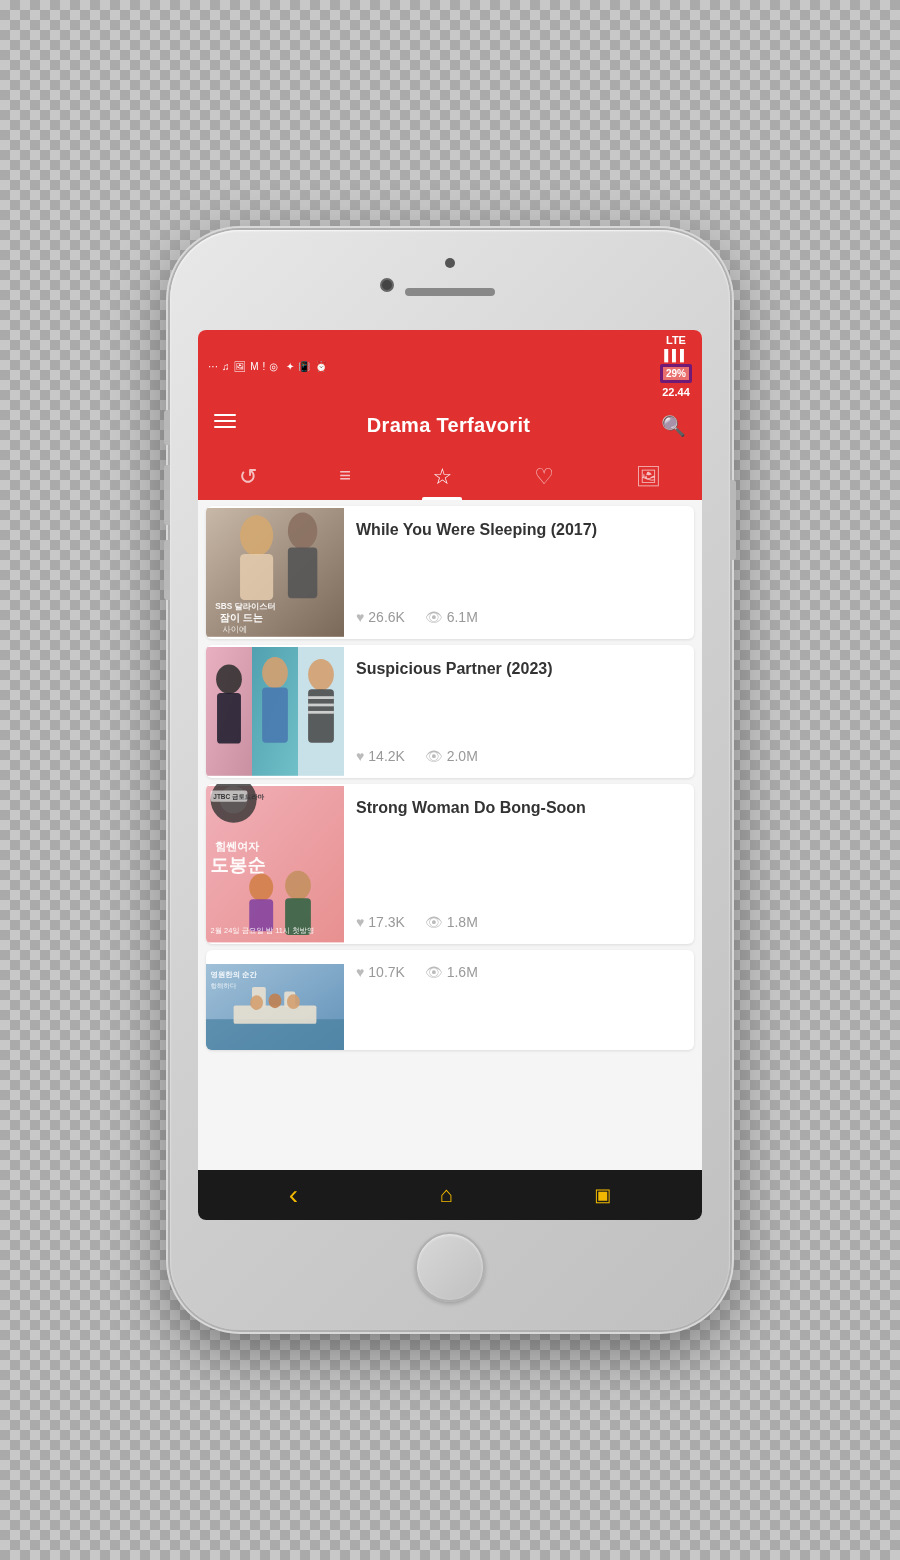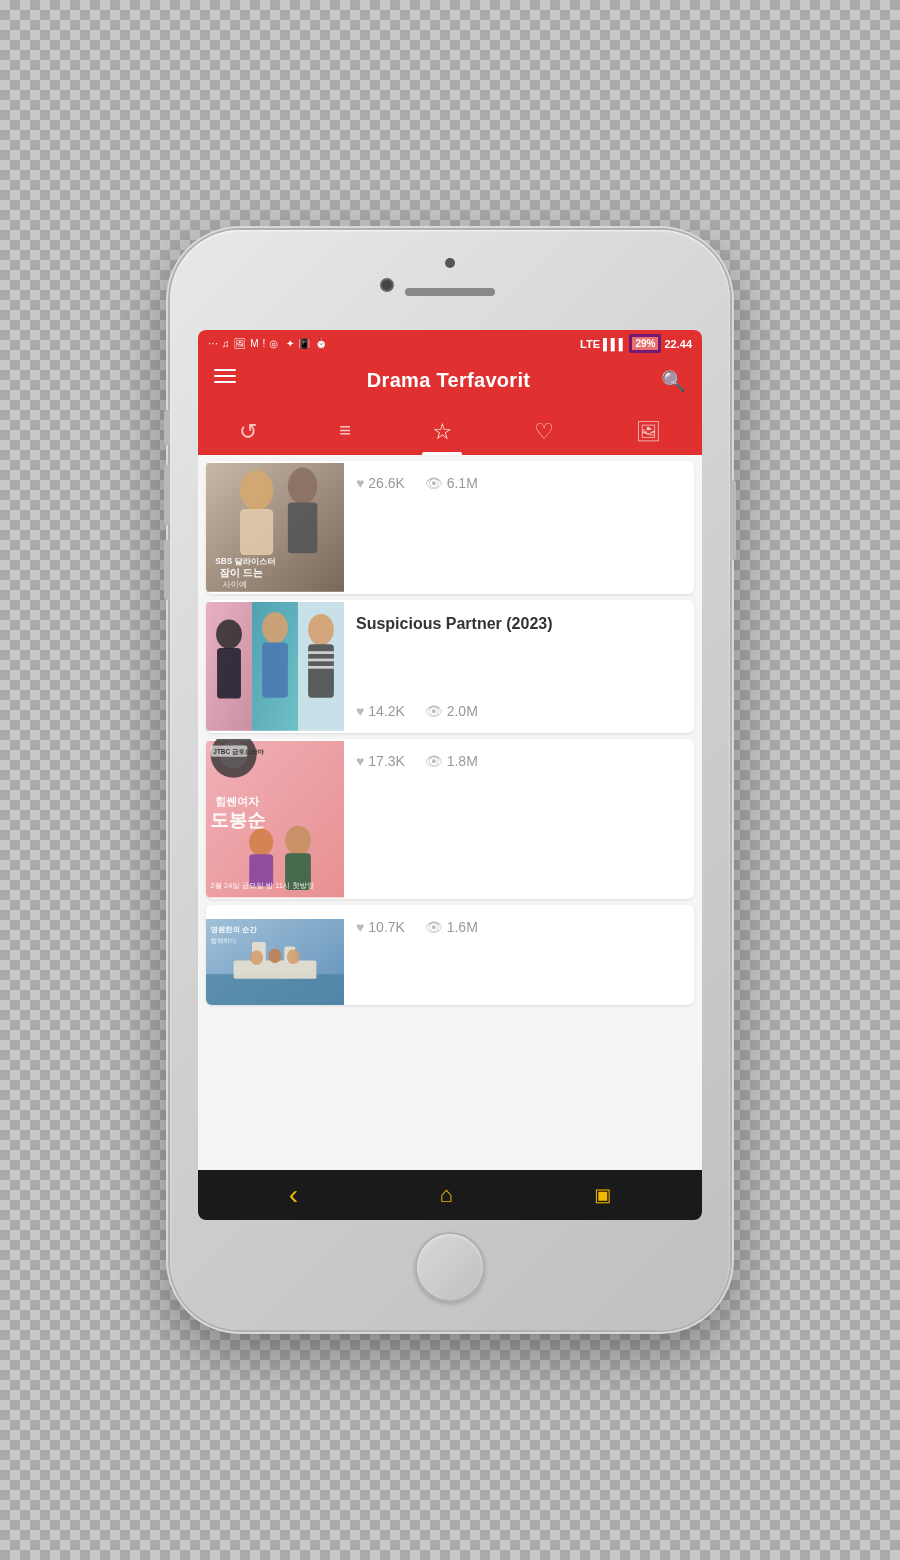--- a/index.html
+++ b/index.html
@@ -147,20 +147,21 @@
     .status-left {
       display: flex;
       align-items: center;
       gap: 4px;
     }
     .status-right {
       display: flex;
       align-items: center;
       gap: 3px;
       font-weight: 600;
+      flex-direction: column;
     }
     .status-icon {
       font-size: 10px;
     }
     .battery-box {
       display: inline-flex;
       align-items: center;
       background: rgba(255,255,255,0.3);
       border: 3px solid #701a75;
       border-radius: 2px;
@@ -392,20 +393,21 @@
 
             <ellipse cx="105" cy="25" rx="16" ry="20" fill="#8a7060" opacity="0.9"></ellipse>
             <rect x="89" y="43" width="32" height="55" rx="4" fill="#555" opacity="0.9"></rect>
 
             <text x="10" y="110" fill="white" font-size="9" font-weight="bold" opacity="0.9">SBS 달라이스터</text>
             <text x="15" y="123" fill="white" font-size="11" font-weight="bold" opacity="0.95">잠이 드는</text>
             <text x="18" y="135" fill="white" font-size="9" opacity="0.8">사이에</text>
           </svg>
         </div>
         <div class="drama-info">
+          <div class="drama-title">While You Were Sleeping (2017)</div>
           <div class="drama-stats">
             <div class="stat-item">
               <span style="color:#bbb;">♥</span>
               <span>26.6K</span>
             </div>
             <div class="stat-item">
               <span style="color:#bbb;">👁</span>
               <span>6.1M</span>
             </div>
           </div>
@@ -481,20 +483,21 @@
             <ellipse cx="60" cy="110" rx="13" ry="15" fill="#d4804a" opacity="0.9"></ellipse>
             <rect x="47" y="123" width="26" height="35" rx="4" fill="#8040a0" opacity="0.85"></rect>
 
             <ellipse cx="100" cy="108" rx="14" ry="16" fill="#c49060" opacity="0.9"></ellipse>
             <rect x="86" y="122" width="28" height="40" rx="4" fill="#2a6040" opacity="0.85"></rect>
 
             <text x="5" y="160" fill="white" font-size="8" opacity="0.9">2월 24일 금요일 밤 11시 첫방영</text>
           </svg>
         </div>
         <div class="drama-info">
+          <div class="drama-title">Strong Woman Do Bong-Soon</div>
           <div class="drama-stats">
             <div class="stat-item">
               <span style="color:#bbb;">♥</span>
               <span>17.3K</span>
             </div>
             <div class="stat-item">
               <span style="color:#bbb;">👁</span>
               <span>1.8M</span>
             </div>
           </div>

